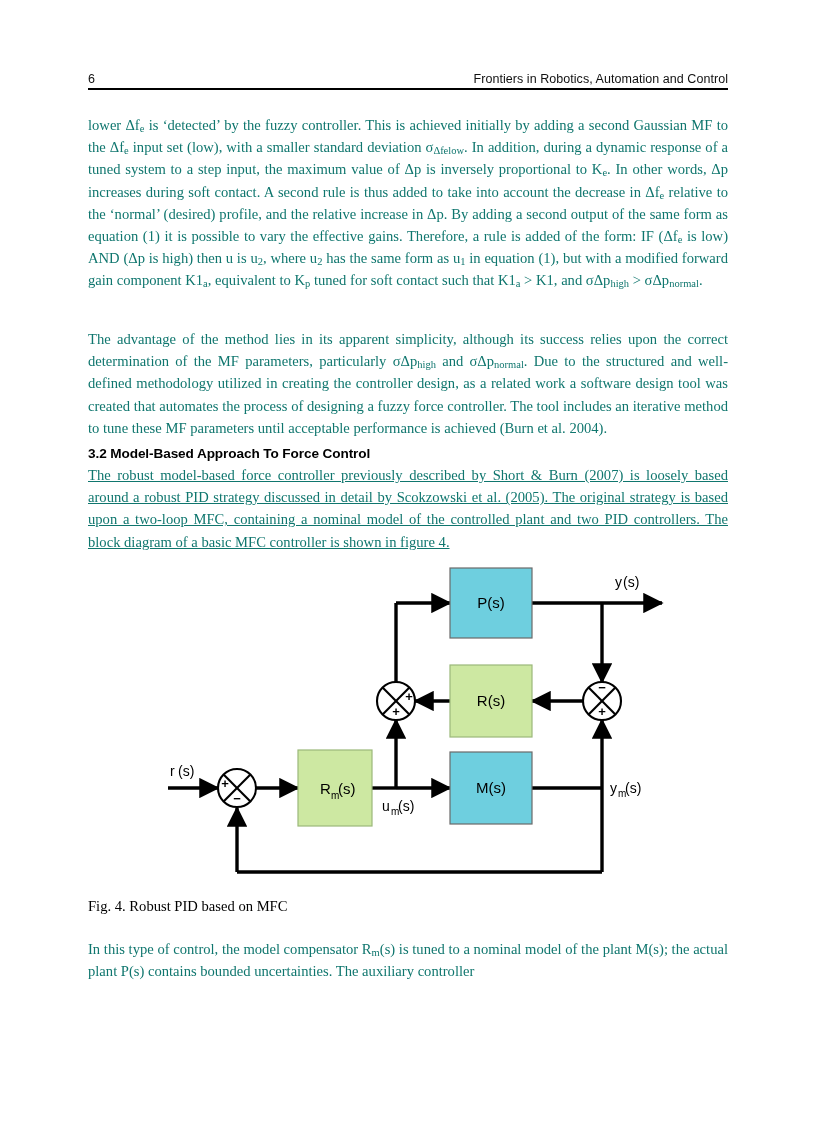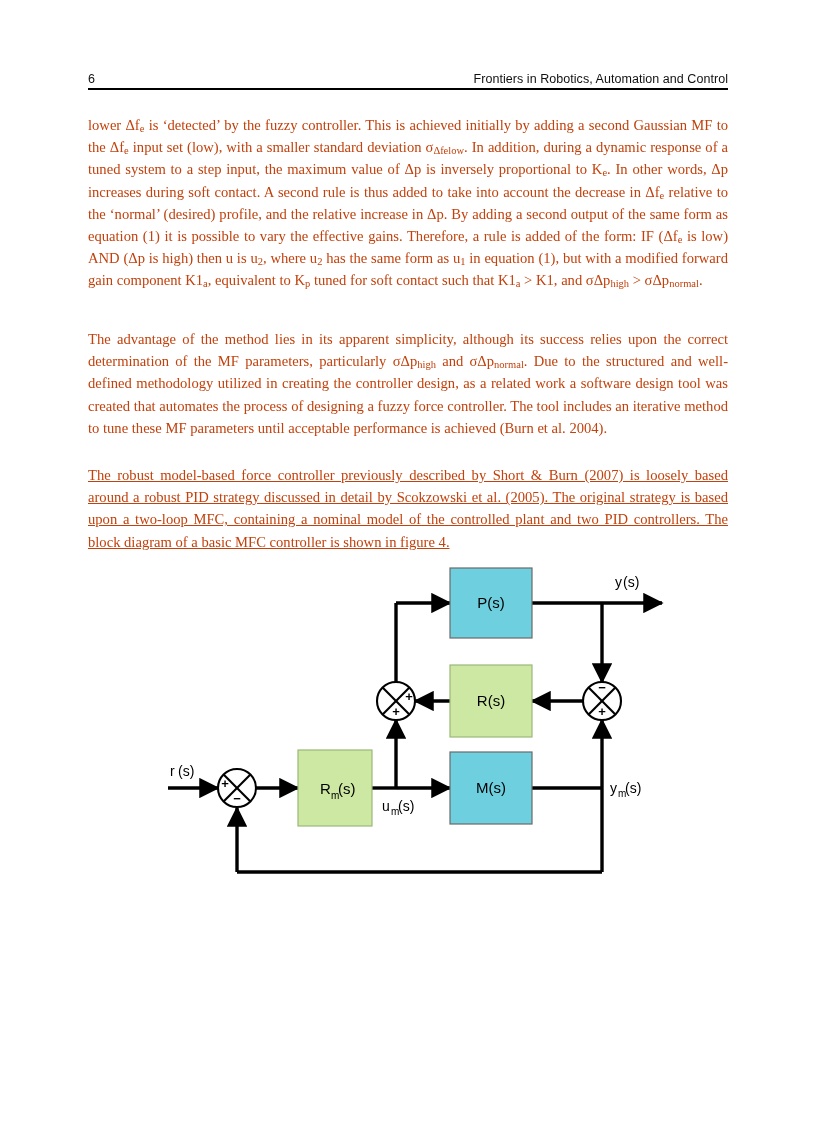--- a/index.html
+++ b/index.html
@@ -49,21 +49,21 @@
 
   
   .body-block {
     position: absolute;
     left: 88px;
     width: 640px;
     font-size: 14.6px;
     line-height: 22.2px;
     text-align: justify;
     text-justify: inter-word;
-    color: #c2410c;
+    color: #0f766e;
   }
   #para-1 { top: 114px; }
   #para-2 { top: 328px; }
 
   .section-head {
     position: absolute;
     left: 88px;
     top: 446px;
     width: 640px;
     font-family: "Liberation Sans", sans-serif;
@@ -128,20 +128,21 @@
 
   <div class="header">
     <span class="page-num">6</span>
     <span class="book-title">Frontiers in Robotics, Automation and Control</span>
   </div>
   <div class="header-rule"></div>
 
   <div class="body-block" id="para-1">lower Δf<sub>e</sub> is ‘detected’ by the fuzzy controller. This is achieved initially by adding a second Gaussian MF to the Δf<sub>e</sub> input set (low), with a smaller standard deviation σ<sub>Δfelow</sub>. In addition, during a dynamic response of a tuned system to a step input, the maximum value of Δp is inversely proportional to K<sub>e</sub>. In other words, Δp increases during soft contact. A second rule is thus added to take into account the decrease in Δf<sub>e</sub> relative to the ‘normal’ (desired) profile, and the relative increase in Δp. By adding a second output of the same form as equation (1) it is possible to vary the effective gains. Therefore, a rule is added of the form: IF (Δf<sub>e</sub> is low) AND (Δp is high) then u is u<sub>2</sub>, where u<sub>2</sub> has the same form as u<sub>1</sub> in equation (1), but with a modified forward gain component K1<sub>a</sub>, equivalent to K<sub>p</sub> tuned for soft contact such that K1<sub>a</sub> &gt; K1, and σΔp<sub>high</sub> &gt; σΔp<sub>normal</sub>.</div>
   <div class="body-block" id="para-2">The advantage of the method lies in its apparent simplicity, although its success relies upon the correct determination of the MF parameters, particularly σΔp<sub>high</sub> and σΔp<sub>normal</sub>. Due to the structured and well-defined methodology utilized in creating the controller design, as a related work a software design tool was created that automates the process of designing a fuzzy force controller. The tool includes an iterative method to tune these MF parameters until acceptable performance is achieved (Burn et al. 2004).</div>
 
+  <div class="section-head">3.2 Model-Based Approach To Force Control</div>
   <div class="body-block" id="para-3">The robust model-based force controller previously described by Short &amp; Burn (2007) is loosely based around a robust PID strategy discussed in detail by Scokzowski et al. (2005). The original strategy is based upon a two-loop MFC, containing a nominal model of the controlled plant and two PID controllers. The block diagram of a basic MFC controller is shown in figure 4.</div>
 
   <div class="figure">
     <svg width="530" height="330" viewBox="0 0 530 330" xmlns="http://www.w3.org/2000/svg">
       <defs>
         <marker id="arrow" viewBox="0 0 10 10" refX="9.2" refY="5" markerWidth="6" markerHeight="6" orient="auto-start-reverse">
           <path d="M 0 0 L 10 5 L 0 10 z" fill="#000"></path>
         </marker>
       </defs>
 
@@ -237,15 +238,17 @@
         <text class="sig-label" x="248" y="251">(s)</text>
       </g>
       <g>
         <text class="sig-label" x="460" y="233">y</text>
         <text class="sig-sub" x="468" y="237">m</text>
         <text class="sig-label" x="475" y="233">(s)</text>
       </g>
     </svg>
   </div>
 
-
+  <div class="fig-caption">Fig. 4. Robust PID based on MFC</div>
+
+  <div class="body-block" id="para-4">In this type of control, the model compensator R<sub>m</sub>(s) is tuned to a nominal model of the plant M(s); the actual plant P(s) contains bounded uncertainties. The auxiliary controller</div>
 
 </div>
 
 </body></html>

